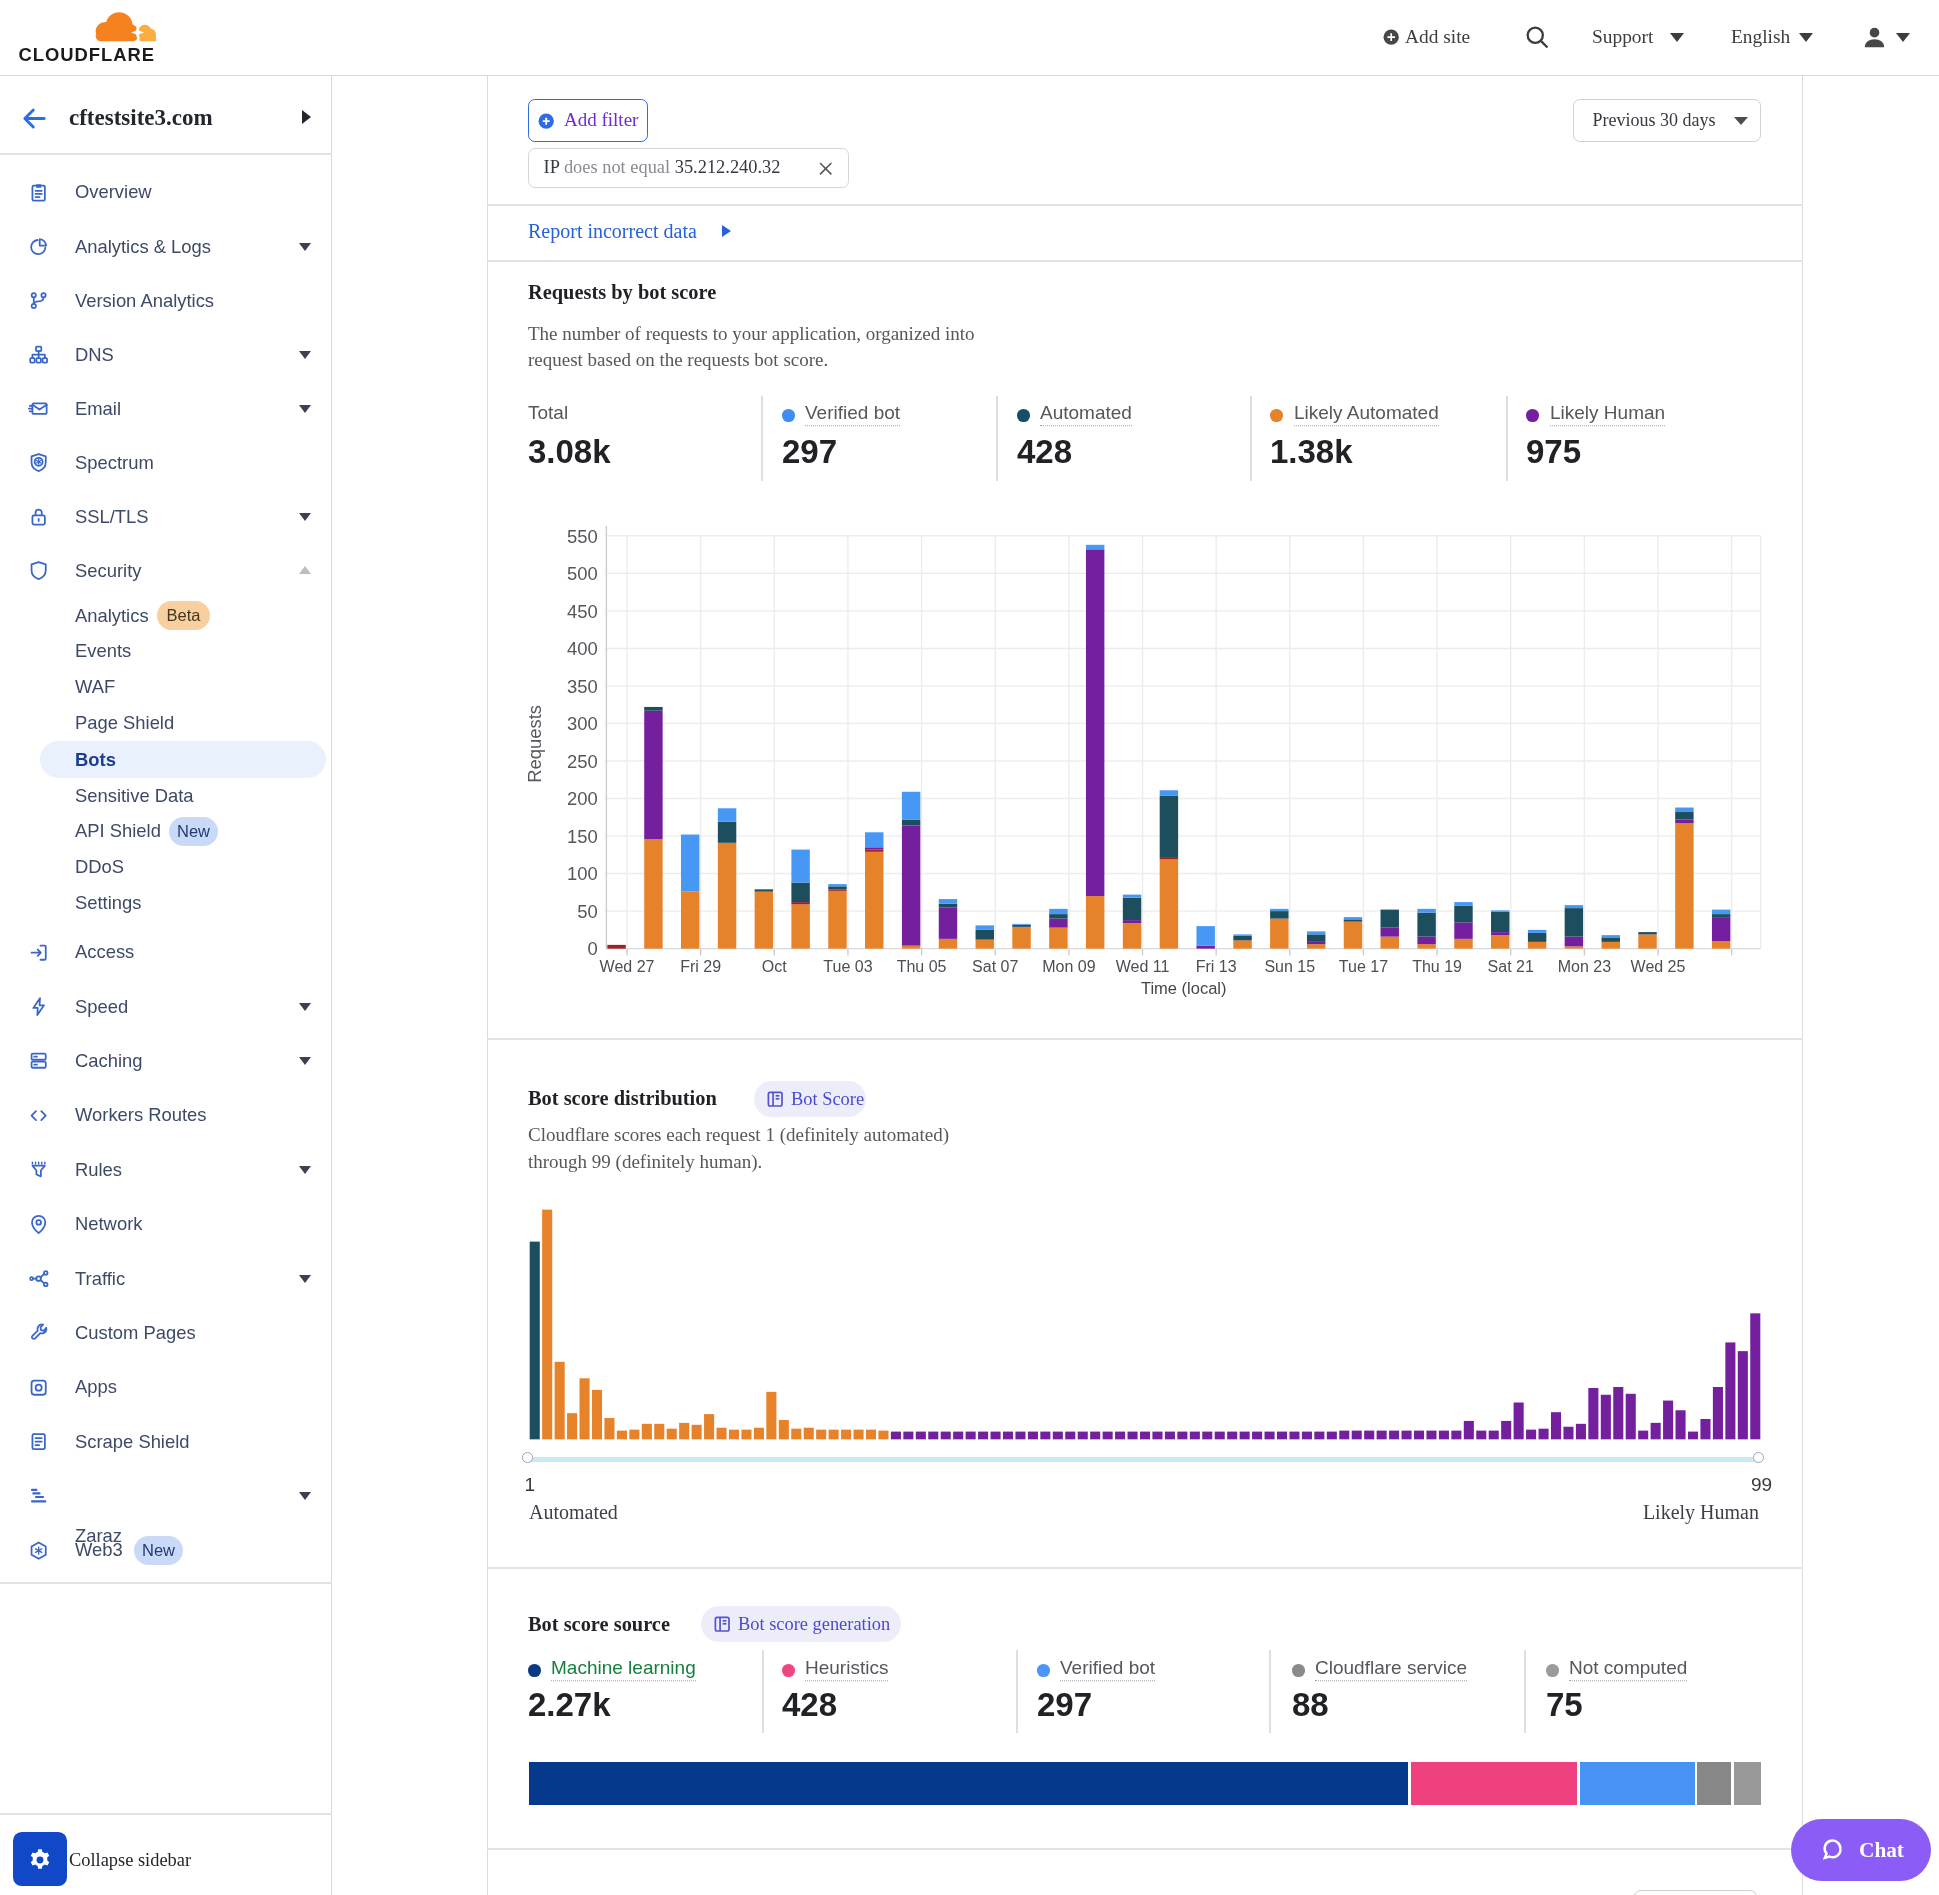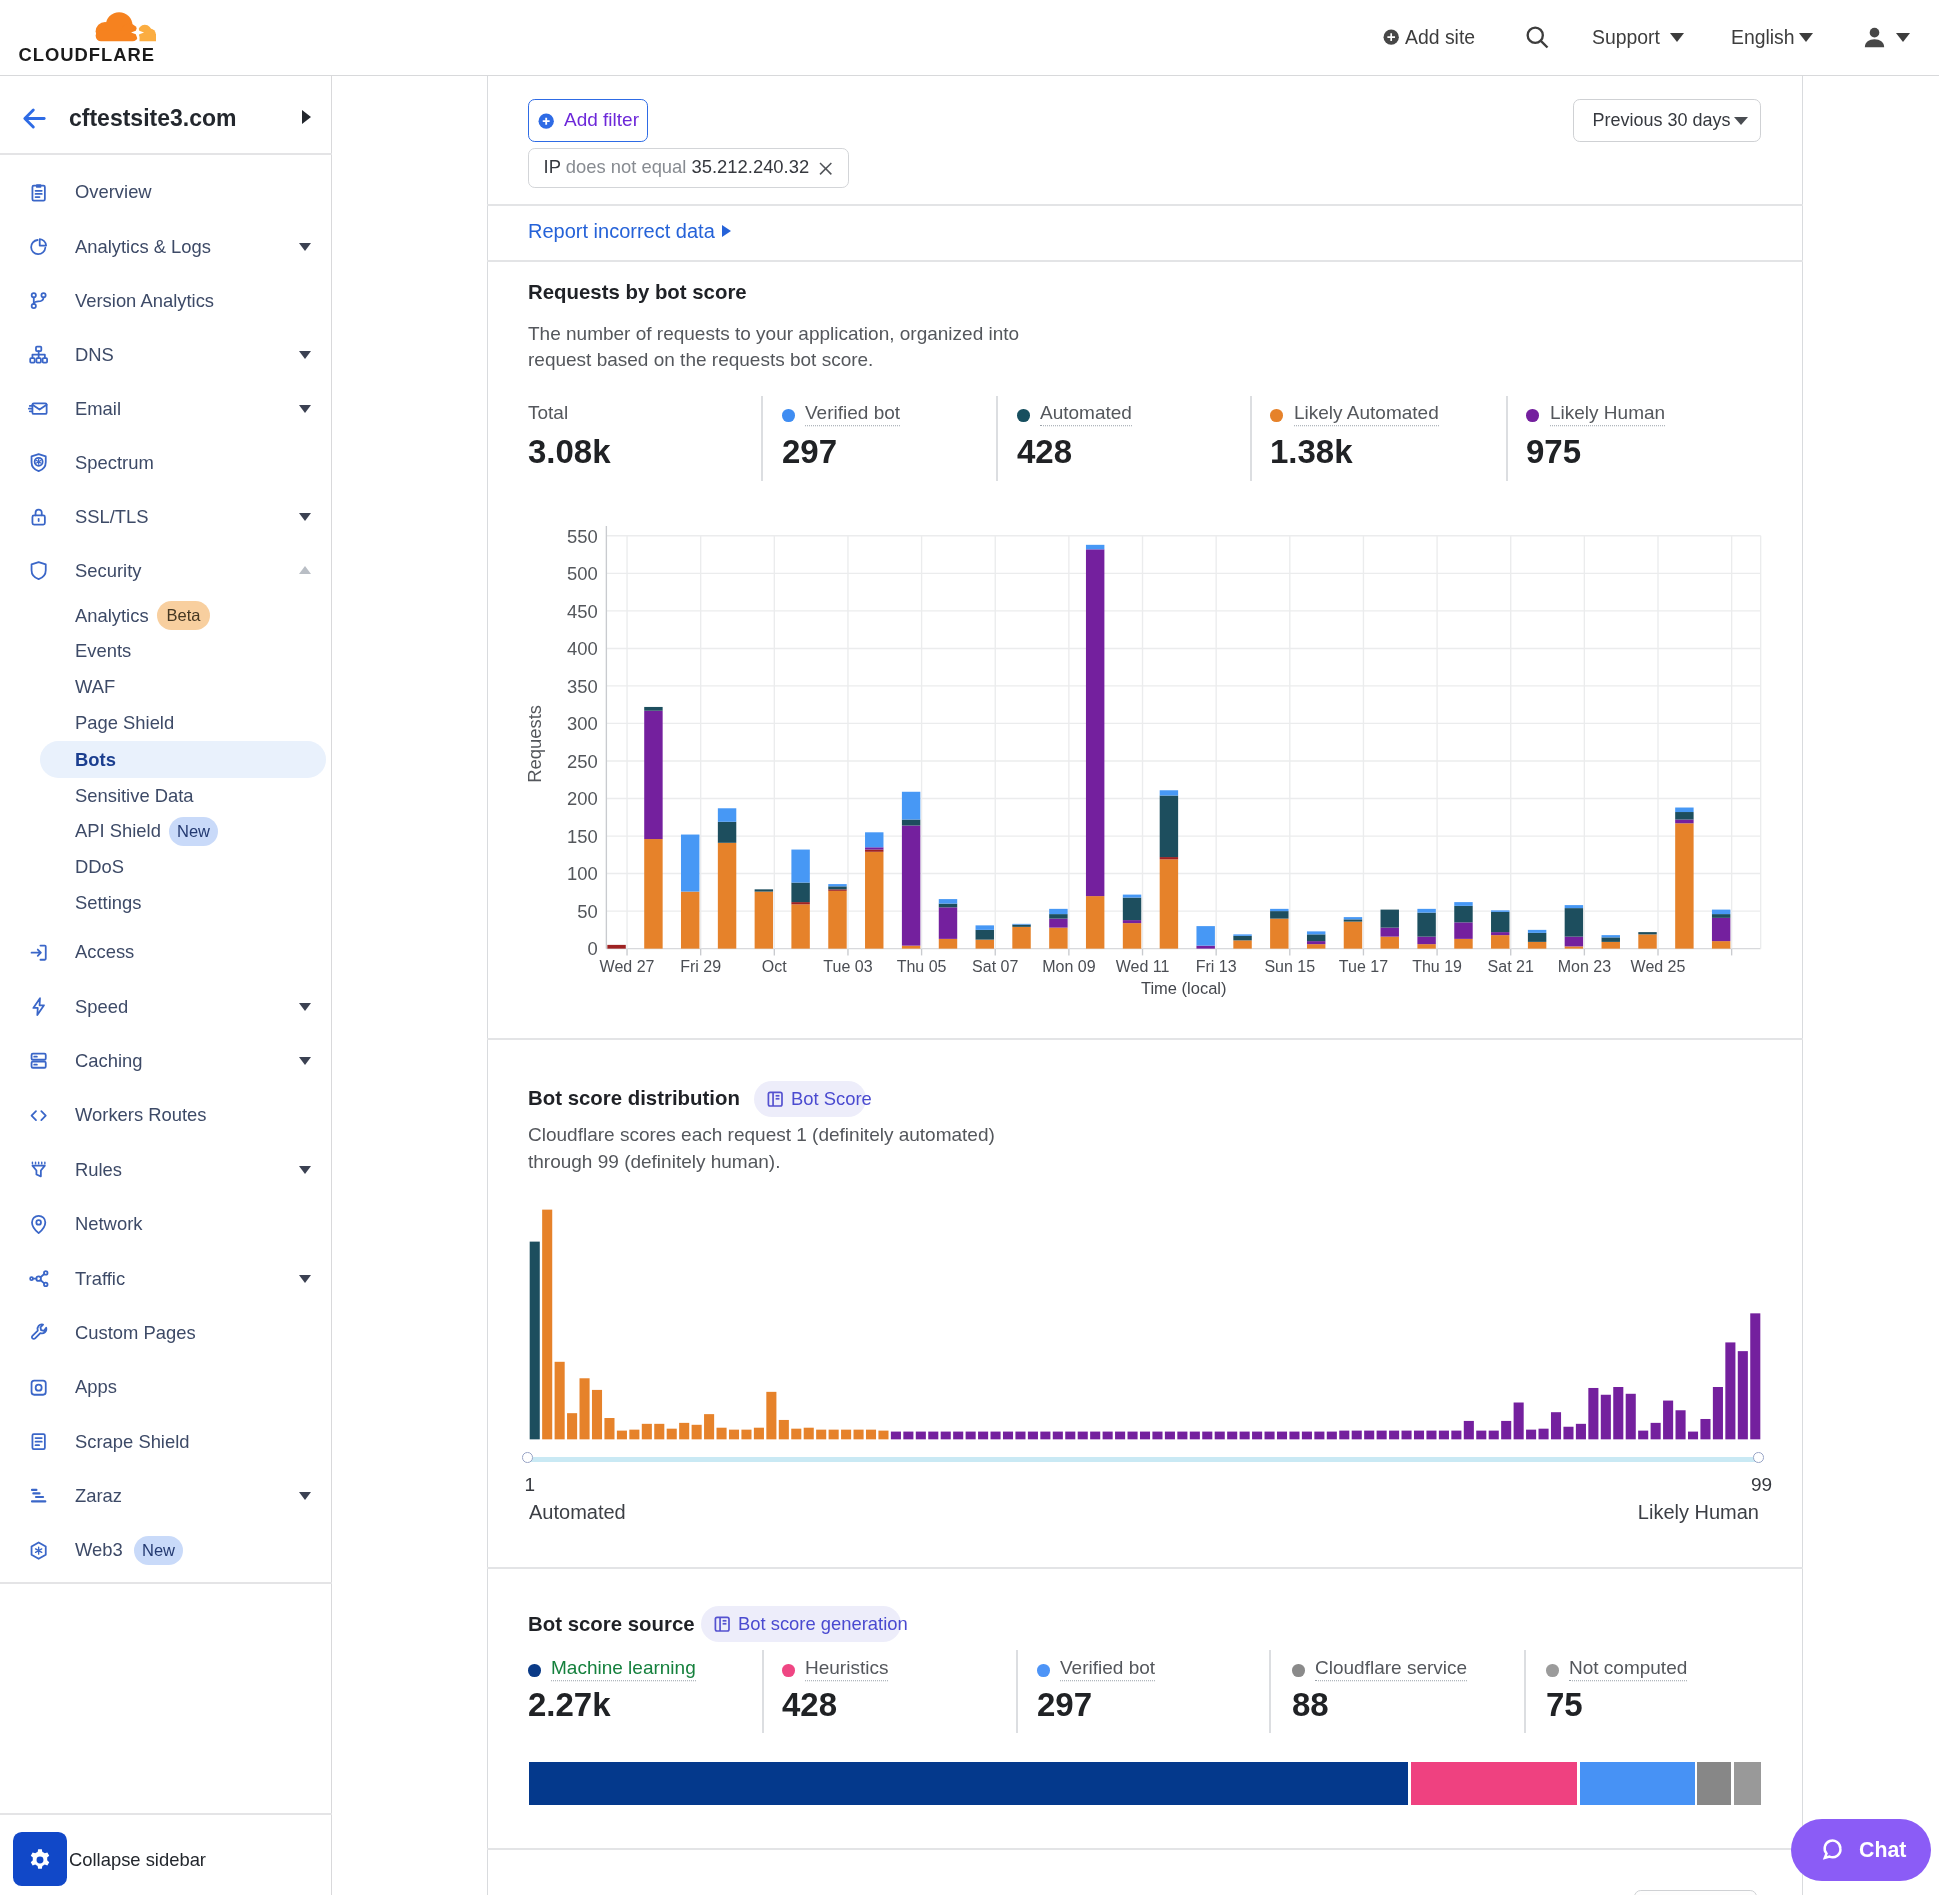--- a/index.html
+++ b/index.html
@@ -1,17 +1,17 @@
 <!DOCTYPE html>
 <html><head><meta charset="utf-8"><style>
 * { margin:0; padding:0; box-sizing:border-box; }
 html,body { width:1940px; height:1895px; overflow:hidden; font-family:"Liberation Sans",sans-serif; background:#fff; }
 .abs { position:absolute; }
 .mi { position:absolute; left:75px; transform:translateY(-50%); font-size:18.4px; color:#3d4a67; white-space:nowrap; }
-.cy { transform:translateY(-50%); white-space:nowrap; }
+.cy { transform:translateY(-50%); white-space:nowrap;font-family:Liberation Serif, serif; }
 </style></head><body>
 
 <div class="abs" style="left:0;top:0;width:1940px;height:76px;background:#fff;border-bottom:1.5px solid #d8d9db">
   <div class="abs" style="left:89px;top:9.7px"><svg width="68" height="33" viewBox="0 0 70 34">
         <g fill="#f6821f">
           <circle cx="16.5" cy="22" r="9.7"></circle>
           <circle cx="31" cy="16" r="13.8"></circle>
           <circle cx="41.5" cy="23" r="9"></circle>
           <rect x="6.8" y="21" width="43.6" height="11.2" rx="5.6"></rect>
         </g>
@@ -162,21 +162,21 @@
     <div style="position:absolute;left:28px;top:1355px;width:21.3px;height:21.3px"><svg width="21.3" height="21.3" viewBox="0 0 24 24" fill="none" stroke="#3a66c8" stroke-width="2" stroke-linecap="round" stroke-linejoin="round">
         <rect x="5" y="3.5" width="14" height="17" rx="1.5"></rect>
         <line x1="8.5" y1="8" x2="15.5" y2="8"></line>
         <line x1="8.5" y1="12" x2="15.5" y2="12"></line>
         <line x1="8.5" y1="16" x2="12.5" y2="16"></line>
       </svg></div>
     <div class="mi" style="top:1366px">Scrape Shield</div>
     <div style="position:absolute;left:28px;top:1409px;width:21.3px;height:21.3px"><svg width="21.3" height="21.3" viewBox="0 0 24 24" fill="none" stroke="#3a66c8" stroke-width="2" stroke-linecap="round" stroke-linejoin="round">
         <path d="M4.5 5.5h5M6 9.5h7M9 13.5h8M4.5 18.5h15" stroke-width="2.4"></path>
       </svg></div>
-    <div class="mi" style="top:1420px">Zaraz</div>
+    <div class="mi" style="top:1460px">Zaraz</div>
     <div style="position:absolute;left:299px;top:1416px;width:0;height:0;border-left:6.8px solid transparent;border-right:6.8px solid transparent;border-top:8.2px solid #3b4152"></div>
     <div style="position:absolute;left:28px;top:1464px;width:21.3px;height:21.3px"><svg width="21.3" height="21.3" viewBox="0 0 24 24" fill="none" stroke="#3a66c8" stroke-width="2" stroke-linecap="round" stroke-linejoin="round">
         <path d="M12 2.8 20 7.4v9.2L12 21.2 4 16.6V7.4z"></path>
         <path d="M12 8v8M8.5 10l7 4M15.5 10l-7 4" stroke-width="1.5"></path>
       </svg></div>
     <div class="mi" style="top:1474px">Web3</div>
     <div class="mi" style="top:540px">Analytics</div>
     <div style="position:absolute;left:157px;top:525px;width:53px;height:29px;background:#f8cf9f;border-radius:14.6px;color:#453722;font-size:16.5px;line-height:29px;text-align:center">Beta</div>
     <div class="mi" style="top:575px">Events</div>
     <div class="mi" style="top:611px">WAF</div>

